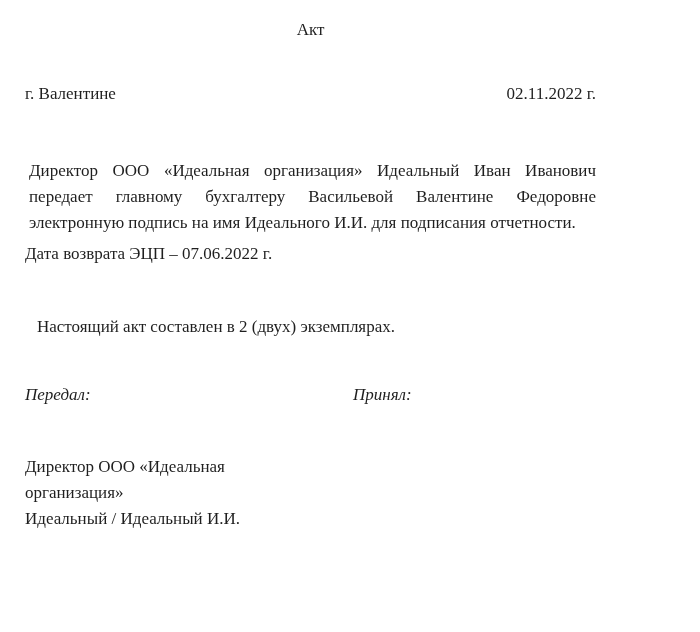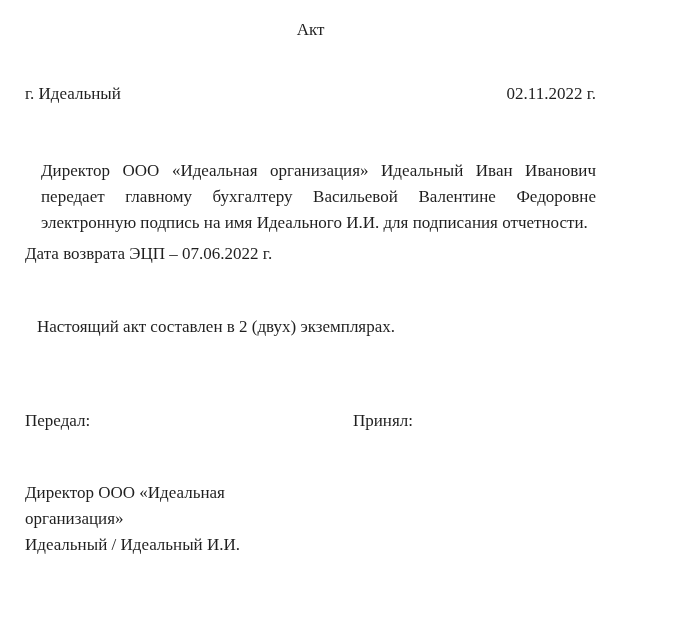--- a/index.html
+++ b/index.html
@@ -28,50 +28,50 @@
   .doc-subtitle {
     text-align: center;
     margin: 9px 0 0 0;
   }
   .place-date-row {
     display: flex;
     justify-content: space-between;
     margin-top: 38px;
   }
   .body-par {
-    margin: 51px 0 0 16px;
+    margin: 51px 0 0 4px;
     text-align: justify;
   }
   .return-line {
     margin: 5px 0 0 0;
   }
   .copies-line {
     margin: 47px 0 0 12px;
   }
   .sig-row {
     display: grid;
     grid-template-columns: 328px 1fr;
   }
-  .sig-row.labels    { margin-top: 68px; }
+  .sig-row.labels    { margin-top: 42px; font-style: italic; }
   .sig-row.positions { margin-top: 46px; }
   .sig-row.names     { }
   .sig-position-left {
     max-width: 240px;
   }
 </style>
 </head>
 <body>
 
 <div class="page">
 
   <div class="doc-title">Акт</div>
 
 
   <div class="place-date-row">
-    <span>г. Идеальный</span>
+    <span>г. Валентине</span>
     <span>02.11.2022 г.</span>
   </div>
 
   <p class="body-par">Директор ООО «Идеальная организация» Идеальный Иван Иванович передает главному бухгалтеру Васильевой Валентине Федоровне электронную подпись на имя Идеального И.И. для подписания отчетности.</p>
 
   <p class="return-line">Дата возврата ЭЦП – 07.06.2022 г.</p>
 
   <p class="copies-line">Настоящий акт составлен в 2 (двух) экземплярах.</p>
 
   <div>

